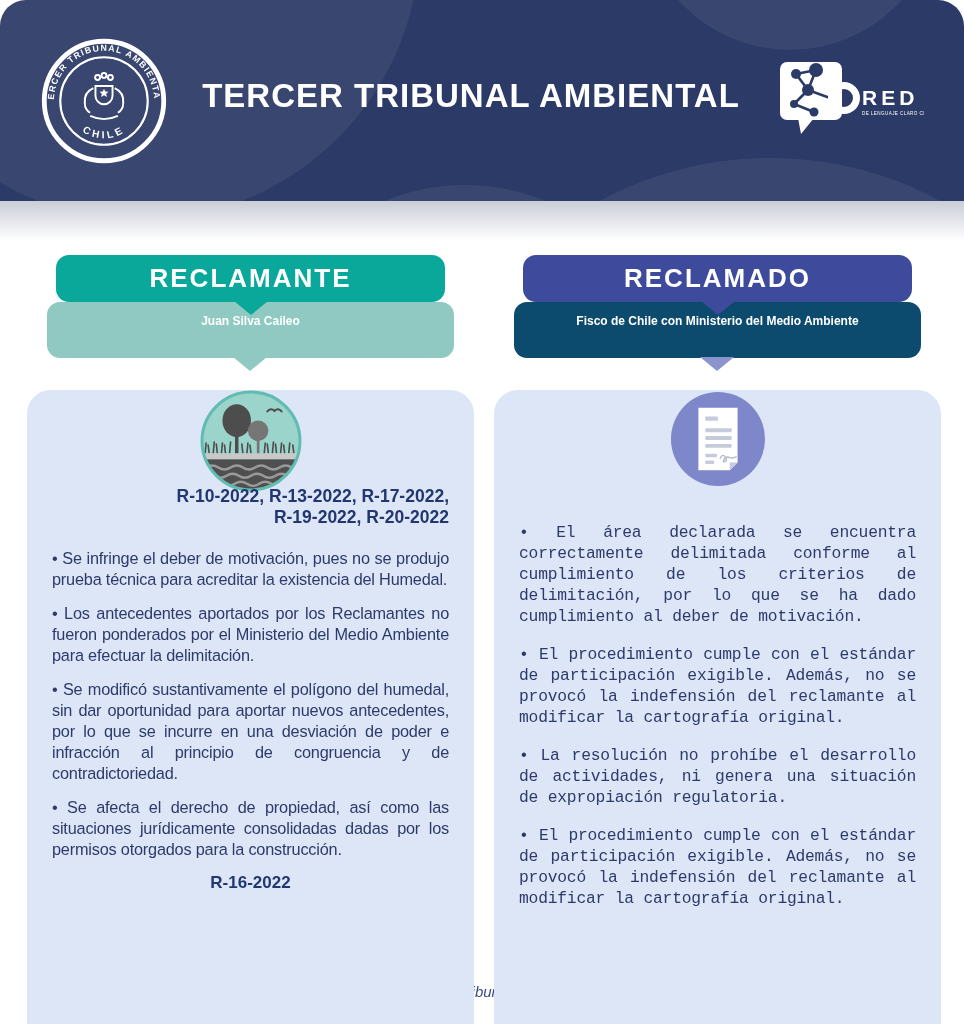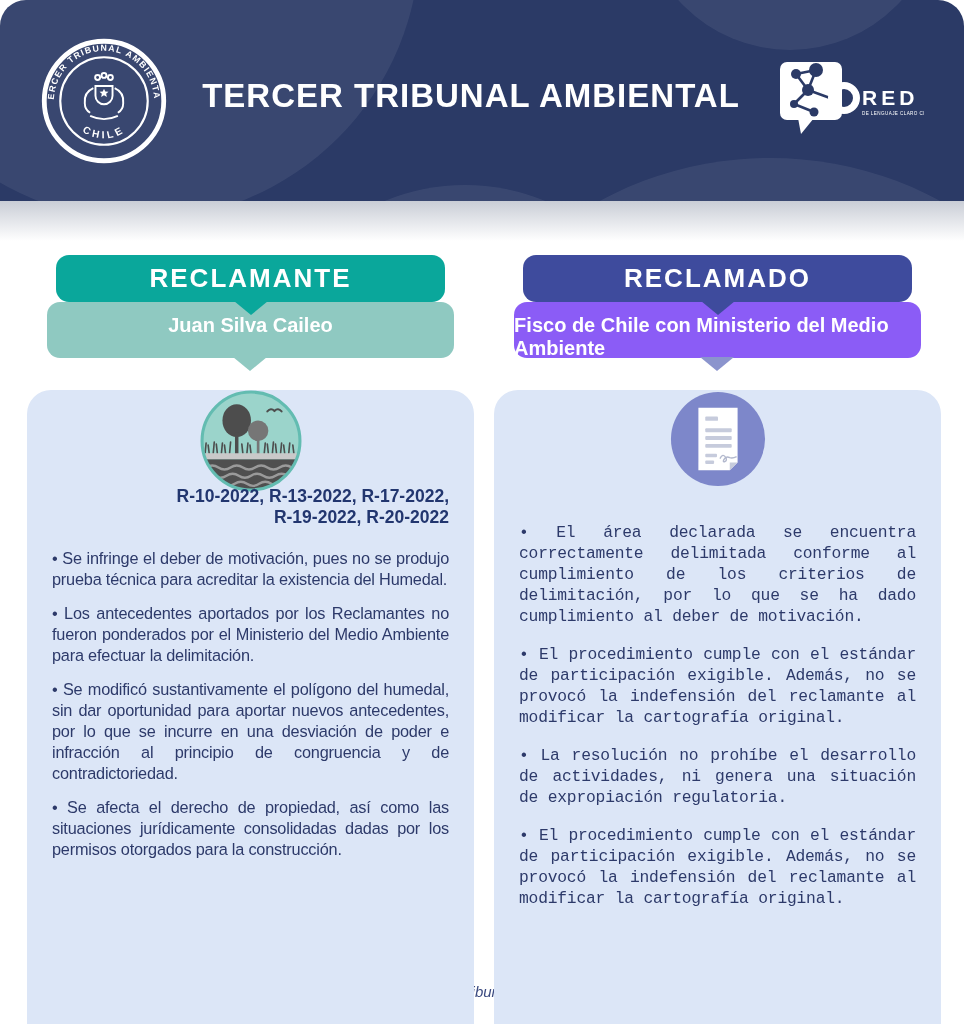--- a/index.html
+++ b/index.html
@@ -46,24 +46,24 @@
     content:""; position:absolute; left:50%; transform:translateX(-50%);
     bottom:-13px; width:0; height:0;
     border-left:17px solid transparent; border-right:17px solid transparent;
     border-top:14px solid #000;
   }
   .head-teal { background:#0aa79b; } .head-teal::after { border-top-color:#0aa79b; }
   .head-indigo { background:#3e4b9d;align-items:center; } .head-indigo::after { border-top-color:#3e4b9d; }
   .col-sub {
     position:relative; z-index:2; width:91%; margin:0 auto; height:56px;
     border-radius:13px; display:flex; justify-content:center; padding-top:12px;
-    color:#ffffff; font-size:20px; font-weight:bold;
+    color:#ffffff; font-size:12px; font-weight:bold;
   }
   .sub-teal { background:#8fc9c1; } .sub-teal::after { border-top-color:#8fc9c1; }
-  .sub-indigo { background:#8b5cf6; } .sub-indigo::after { border-top-color:#8b94cd; }
+  .sub-indigo { background:#0c4a6e; } .sub-indigo::after { border-top-color:#8b94cd; }
   .panel {
     position:relative; z-index:1; margin-top:-56px; height:660px;
     background:#dce6f7; border-radius:24px; padding:0 25px 24px;
   }
   .icon-wrap { margin-top:88px; display:flex; justify-content:center; }
   .case-title {
     margin-top:-6px; text-align:right; font-weight:bold; font-size:17.5px;
     line-height:21px; color:#22366f; white-space:pre-line;
   }
   .bullets { margin-top:20px; }
@@ -191,20 +191,21 @@
           </svg>
         </div>
         <div class="case-title">R-10-2022, R-13-2022, R-17-2022,
 R-19-2022, R-20-2022</div>
         <div class="bullets">
           <p>• Se infringe el deber de motivación, pues no se produjo prueba técnica para acreditar la existencia del Humedal.</p>
           <p>• Los antecedentes aportados por los Reclamantes no fueron ponderados por el Ministerio del Medio Ambiente para efectuar la delimitación.</p>
           <p>• Se modificó sustantivamente el polígono del humedal, sin dar oportunidad para aportar nuevos antecedentes, por lo que se incurre en una desviación de poder e infracción al principio de congruencia y de contradictoriedad.</p>
           <p>• Se afecta el derecho de propiedad, así como las situaciones jurídicamente consolidadas dadas por los permisos otorgados para la construcción.</p>
         </div>
+        <div class="sub-case-title">R-16-2022</div>
       </div>
     </div>
 
     <div class="col">
       <div class="col-head head-indigo">
         <span>RECLAMADO</span>
       </div>
       <div class="col-sub sub-indigo">
         <span>Fisco de Chile con Ministerio del Medio Ambiente</span>
       </div>

